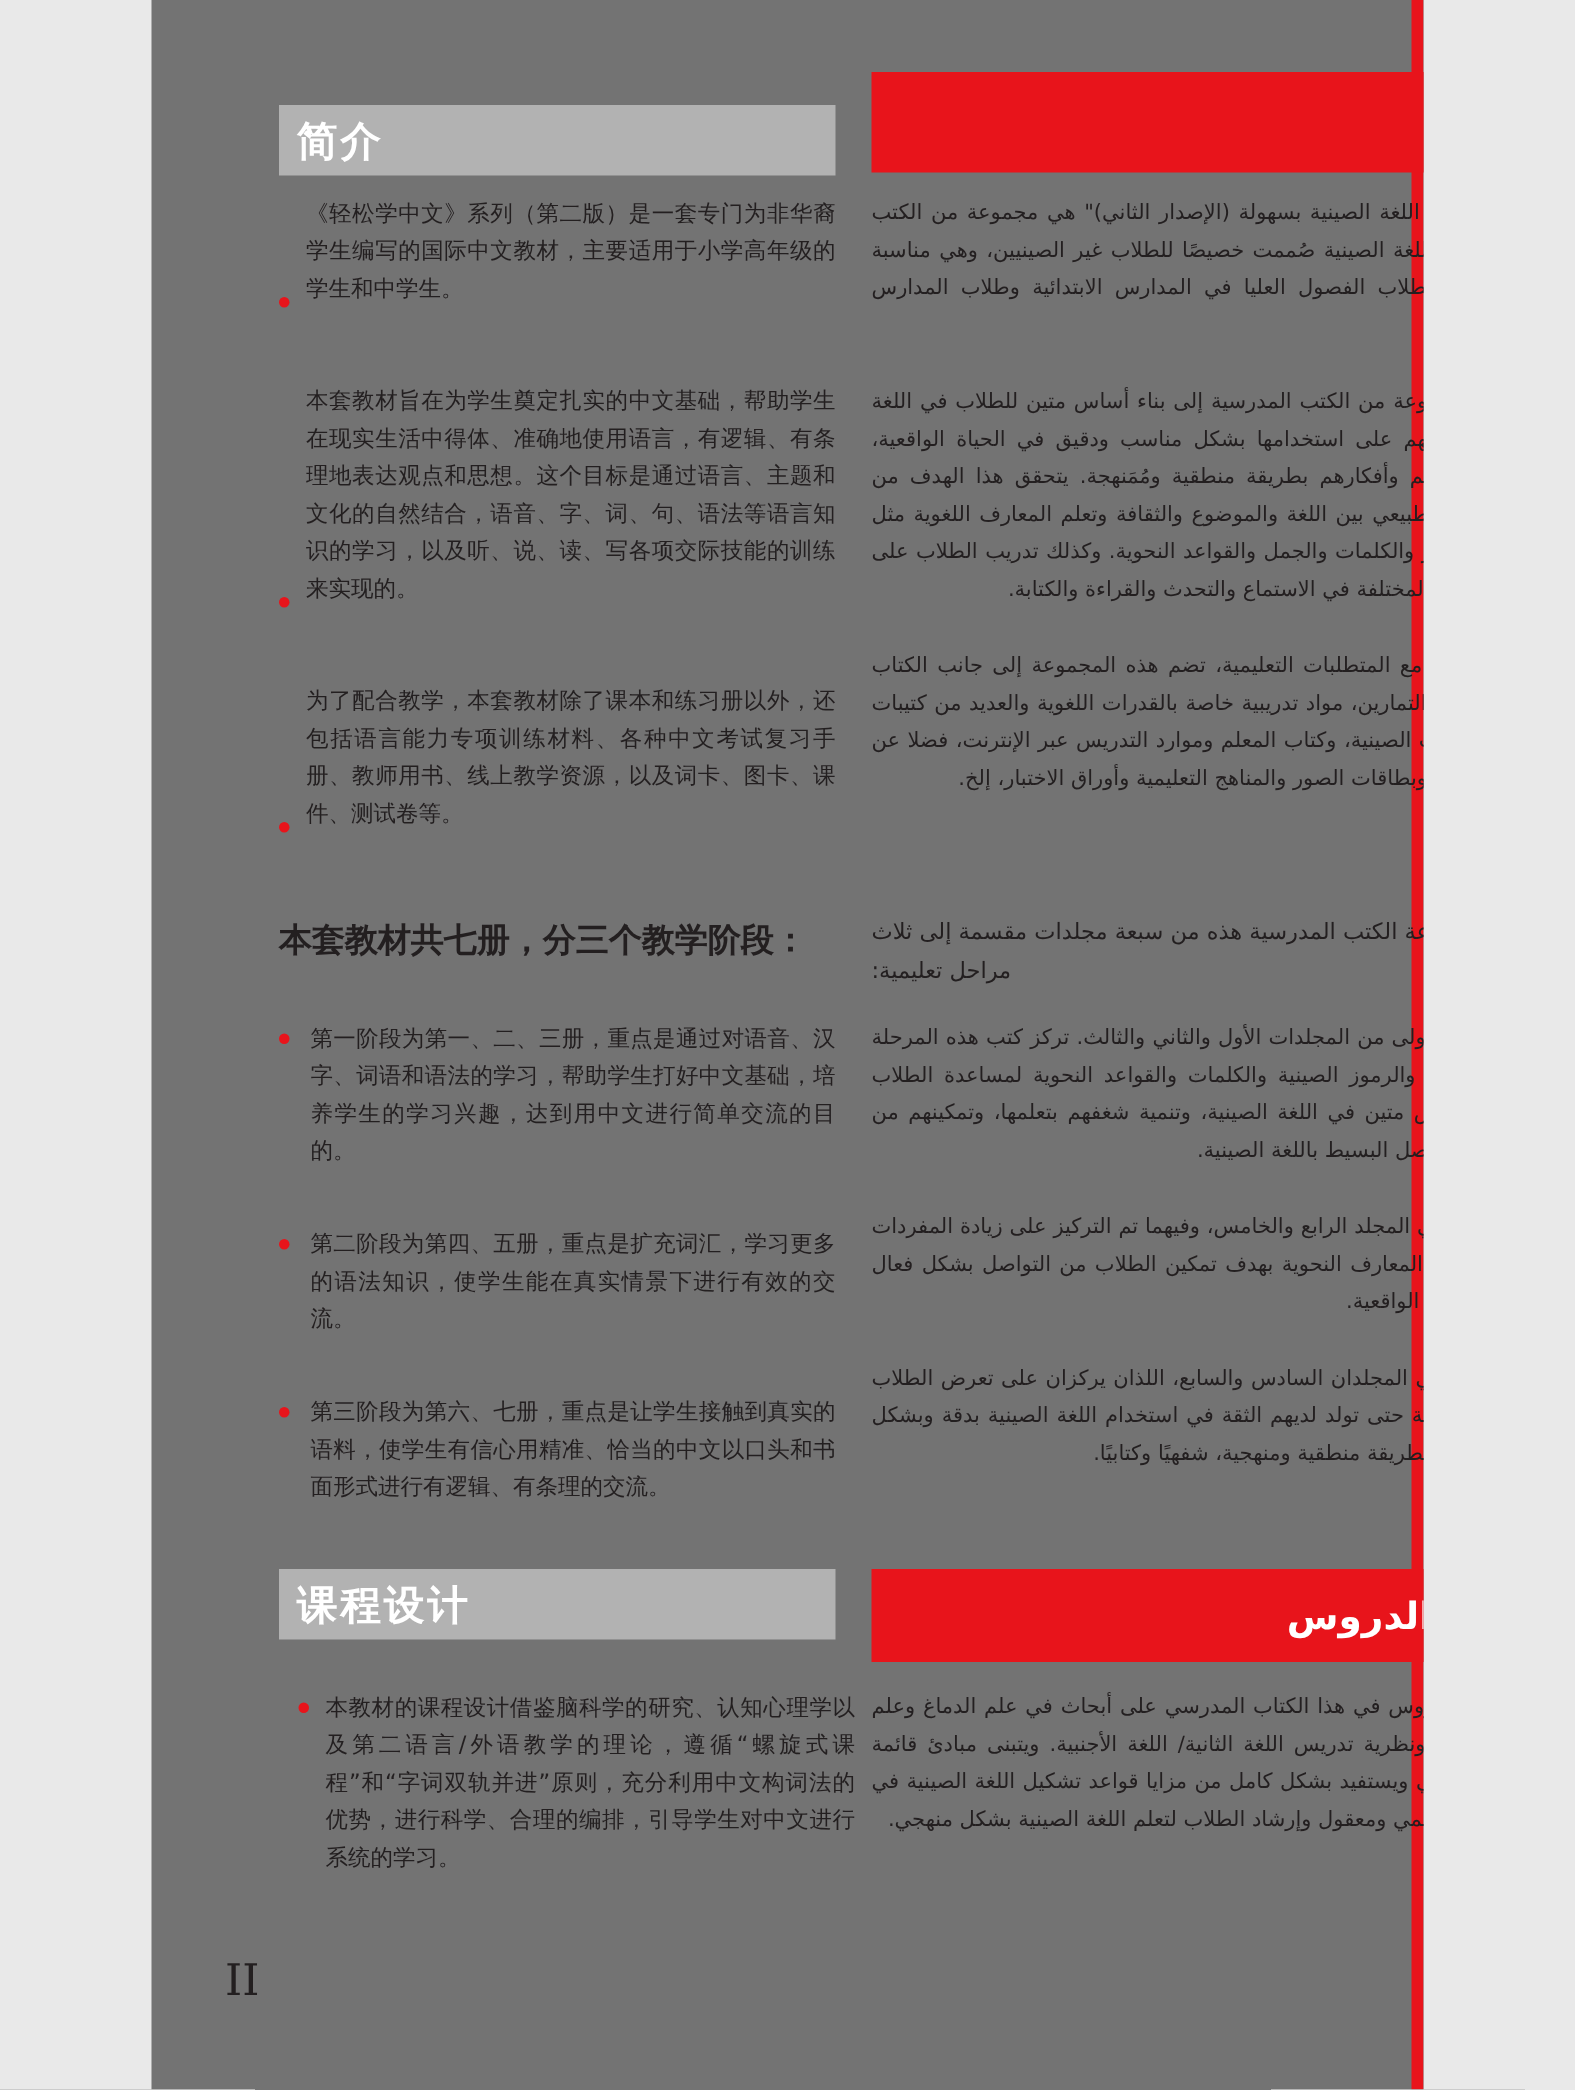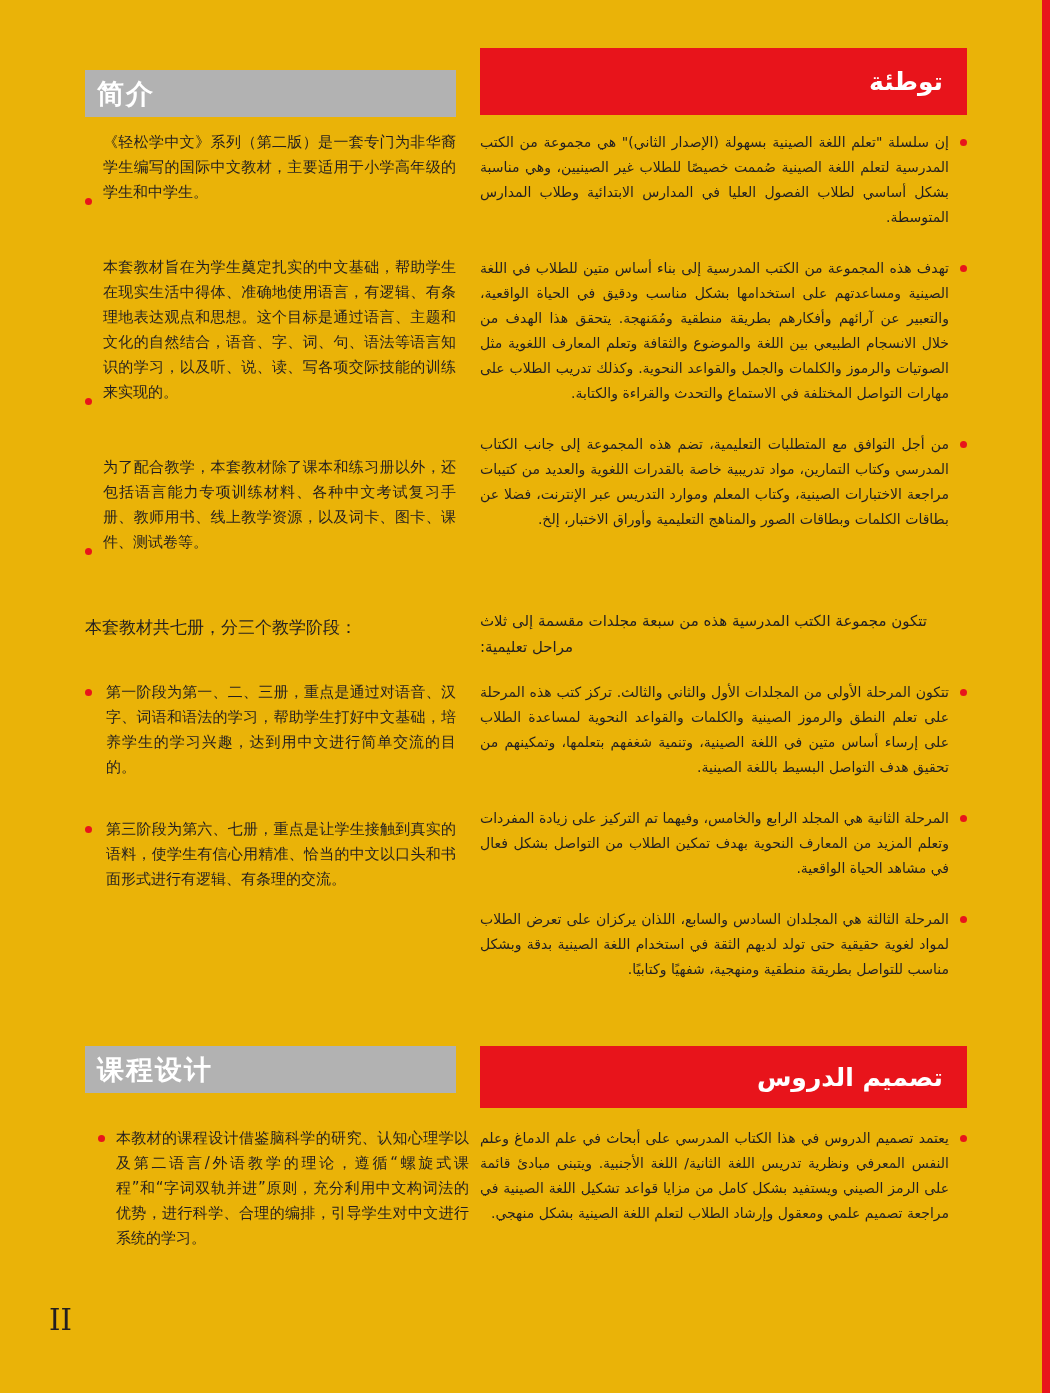--- a/index.html
+++ b/index.html
@@ -1,19 +1,19 @@
 <!DOCTYPE html>
 <html><head>
 <meta charset="utf-8">
 <style>
   html,body{margin:0;padding:0;background:#e9e9e9;}
   .page{
     position:relative;
-    width:1050px;height:1393px;
-    background:#eab308;
+    width:848px;height:1393px;
+    background:#737373;
     font-family:"DejaVu Sans","Liberation Sans",sans-serif;
     color:#231f20;
     overflow:hidden;
     margin:0 auto;
   }
   .abs{position:absolute;}
   .red-edge{
     position:absolute;top:0;right:0;width:8px;height:1393px;
     background:#e8141b;
   }
@@ -31,21 +31,21 @@
   .dot{
     flex:0 0 auto;width:7px;height:7px;border-radius:50%;
     background:#e8141b;margin-top:9px;
   }
   .item p{margin:0;}
   .zh{
     font-size:15px;line-height:25px;
     text-align:justify;
   }
   .zh-head{
-    font-size:17px;font-weight:normal;line-height:27px;
+    font-size:22px;font-weight:bold;line-height:27px;
   }
   .ar{
     font-size:14px;line-height:25px;
     text-align:justify;
   }
   .ar-head{
     font-size:15px;font-weight:normal;line-height:26px;
     text-align:left;
   }
   .rtl{direction:rtl;}
@@ -83,20 +83,24 @@
       <p class="zh">为了配合教学，本套教材除了课本和练习册以外，还包括语言能力专项训练材料、各种中文考试复习手册、教师用书、线上教学资源，以及词卡、图卡、课件、测试卷等。</p>
     </div>
   </div>
 
   <div class="zh-head abs" style="left:85px;top:614px;width:371px;">本套教材共七册，分三个教学阶段：</div>
 
   <div class="list mb-md abs" style="left:85px;top:680px;width:371px;">
     <div class="item">
       <span class="dot"></span>
       <p class="zh">第一阶段为第一、二、三册，重点是通过对语音、汉字、词语和语法的学习，帮助学生打好中文基础，培养学生的学习兴趣，达到用中文进行简单交流的目的。</p>
+    </div>
+    <div class="item">
+      <span class="dot"></span>
+      <p class="zh">第二阶段为第四、五册，重点是扩充词汇，学习更多的语法知识，使学生能在真实情景下进行有效的交流。</p>
     </div>
     <div class="item">
       <span class="dot"></span>
       <p class="zh">第三阶段为第六、七册，重点是让学生接触到真实的语料，使学生有信心用精准、恰当的中文以口头和书面形式进行有逻辑、有条理的交流。</p>
     </div>
   </div>
 
   <div class="hdr gray abs" style="left:85px;top:1046px;width:371px;height:47px;">
     <span>课程设计</span>
   </div>

